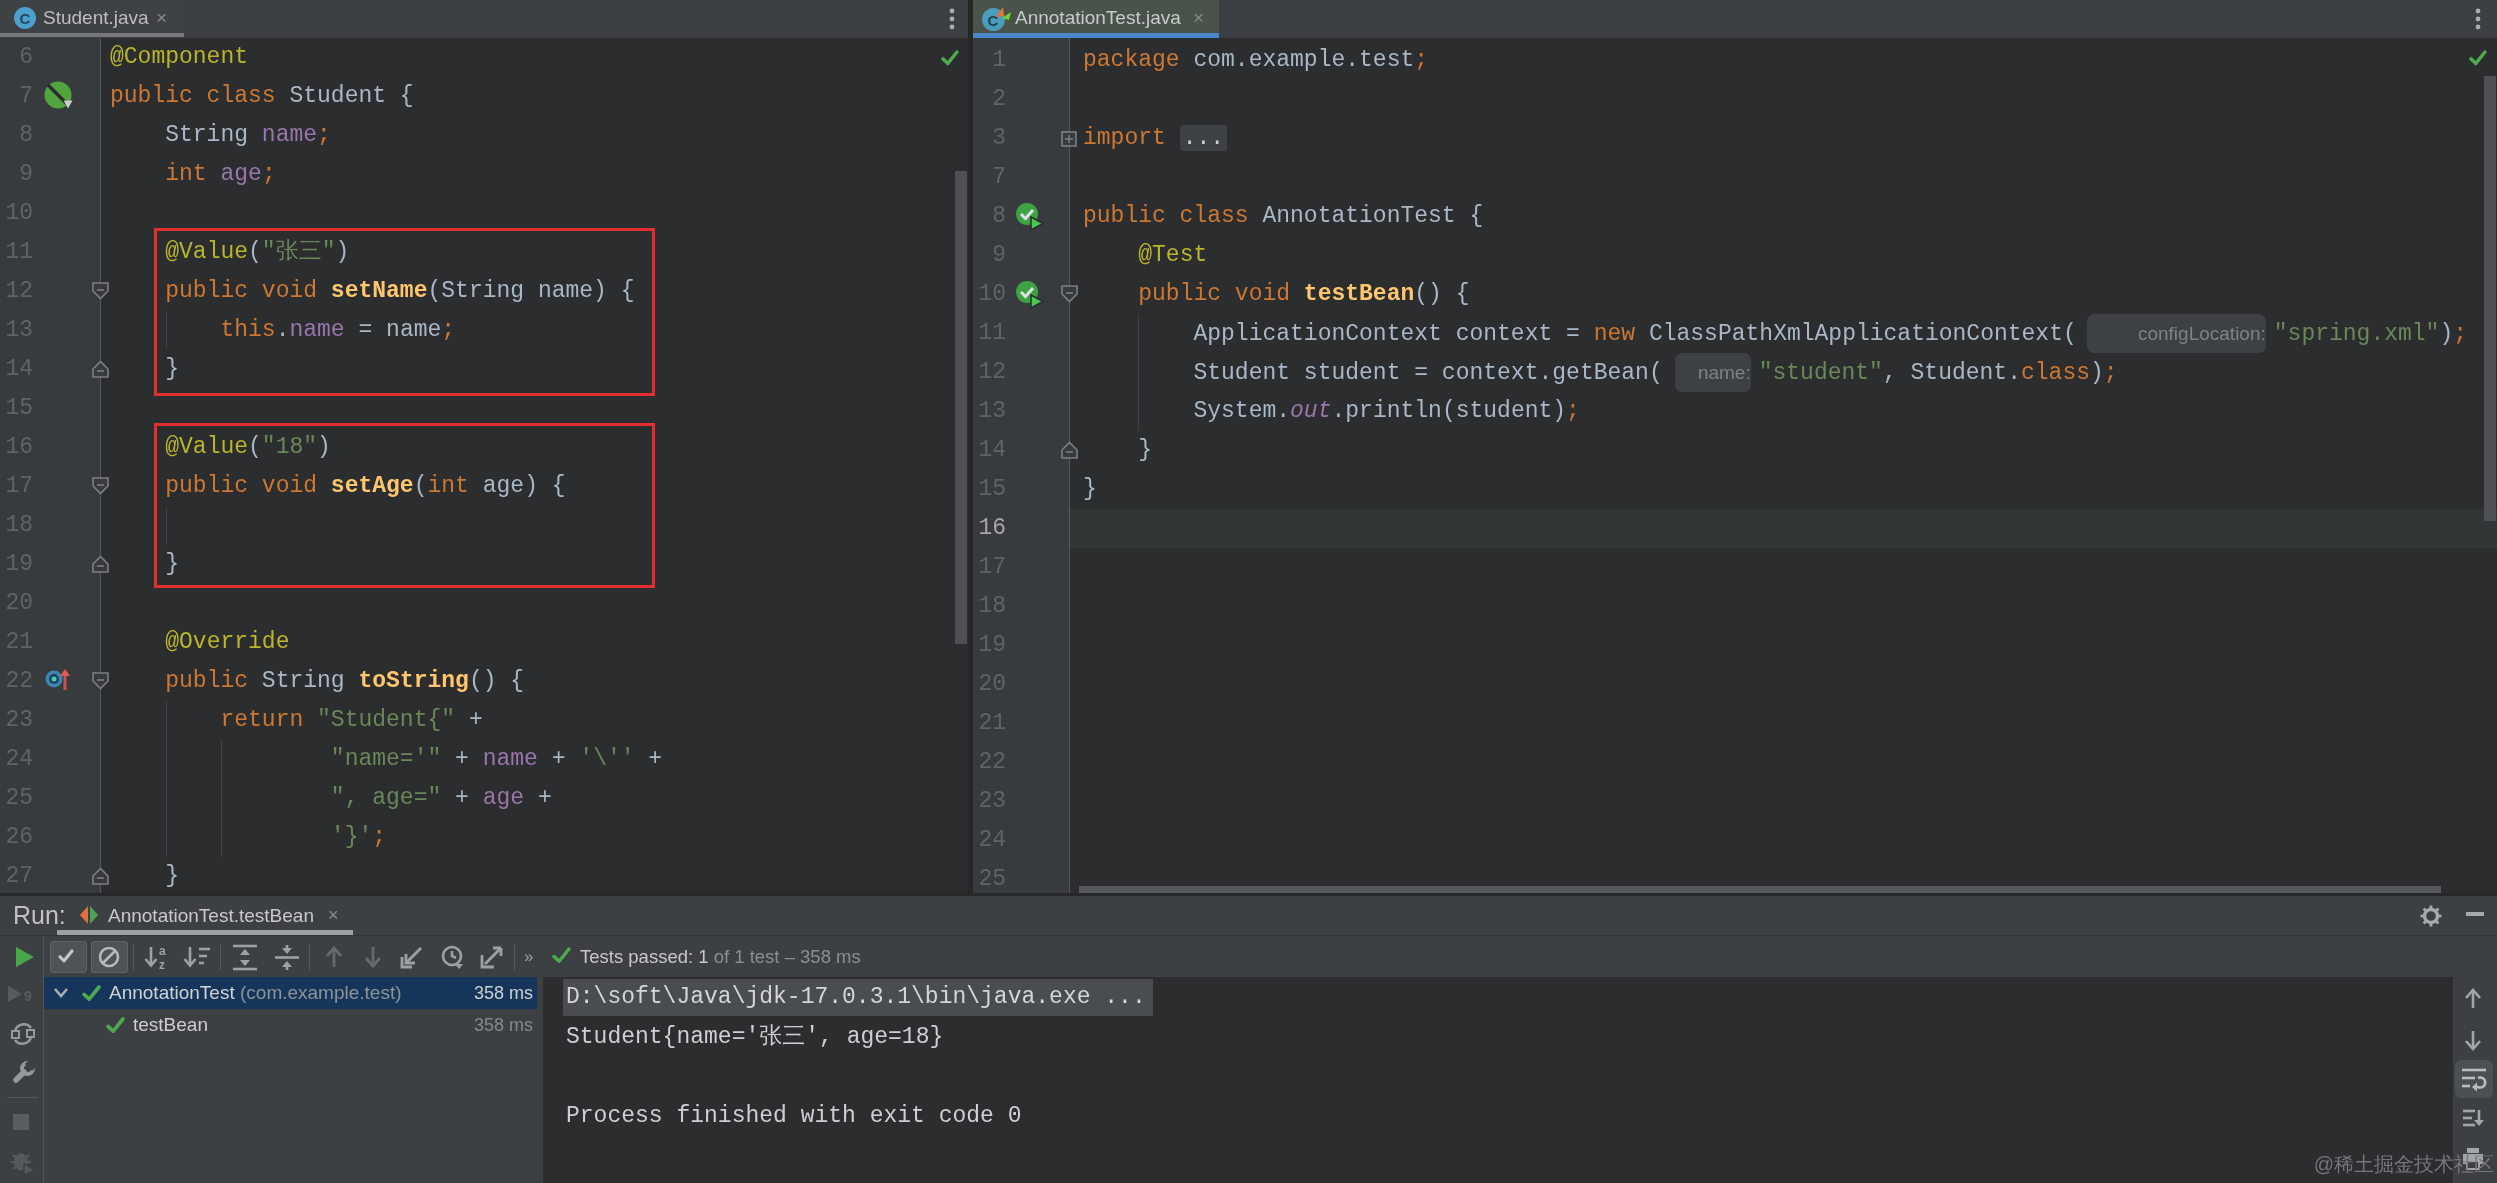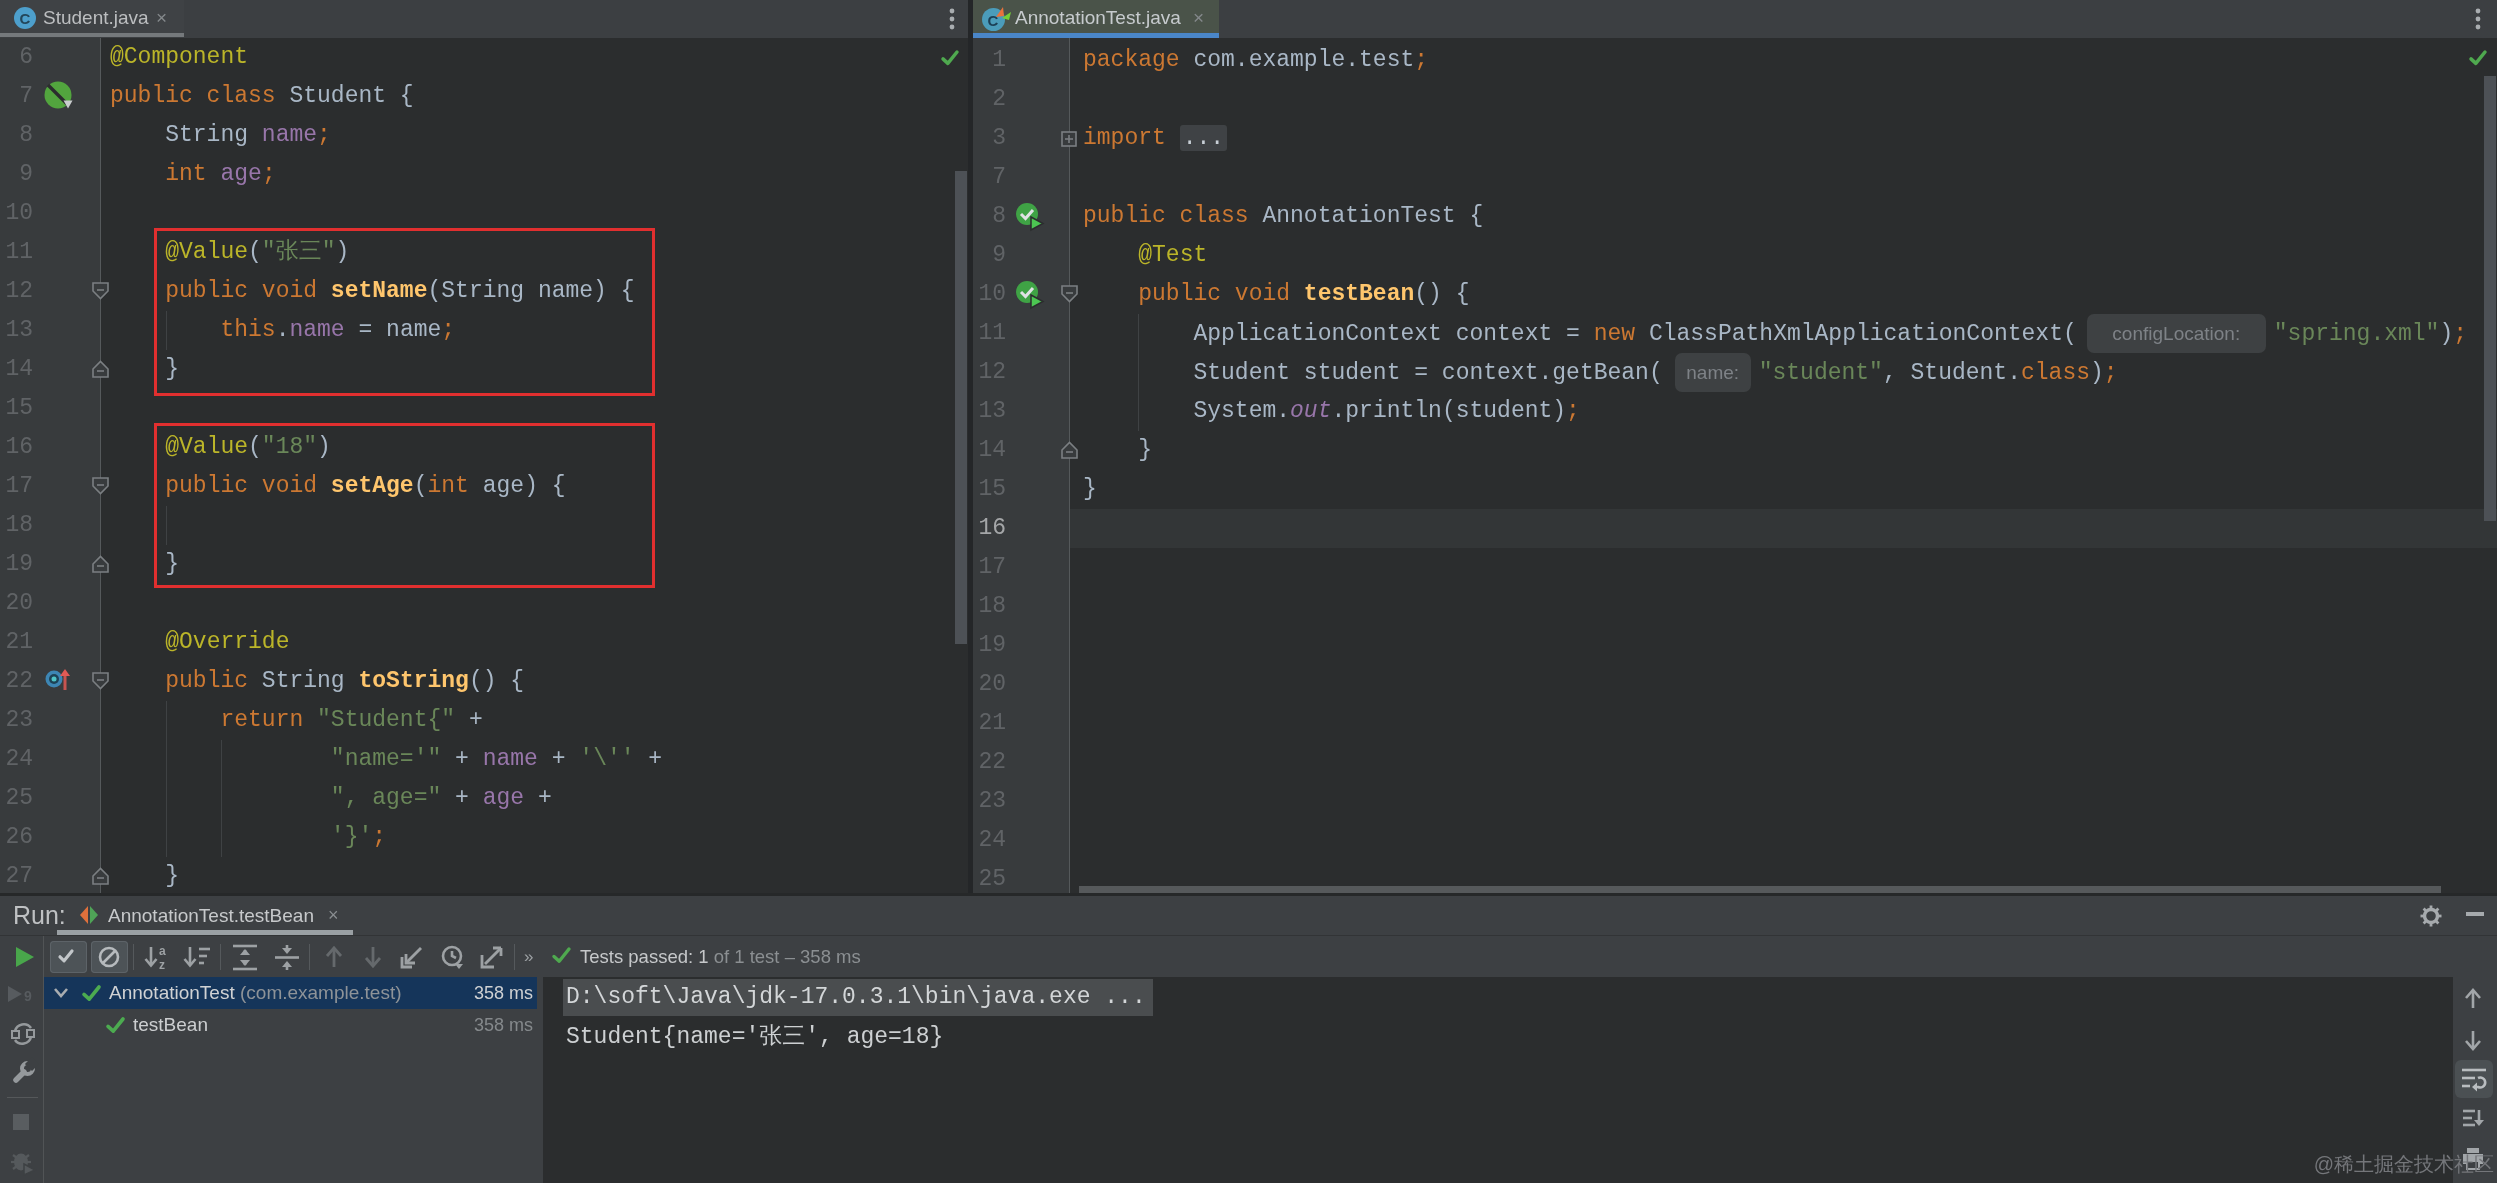--- a/index.html
+++ b/index.html
@@ -4,21 +4,21 @@
 #app{position:relative;width:2497px;height:1183px;background:#2b2d2e;overflow:hidden;
   font-family:"Liberation Sans", sans-serif;}
 .abs{position:absolute;}
 .cl{position:absolute;white-space:pre;font-family:"Liberation Mono", monospace;
   font-size:23px;line-height:39px;height:39px;color:#a9b7c6;}
 .ln{position:absolute;font-family:"Liberation Mono", monospace;font-size:23px;line-height:39px;
   height:39px;color:#606366;text-align:right;}
 .o{color:#cc7832;} .y{color:#bbb529;} .g{color:#6a8759;} .p{color:#9876aa;}
 .m{color:#ffc66d;font-weight:bold;} .it{font-style:italic;}
 .hint{display:inline-block;box-sizing:border-box;background:#3e4143;color:#7e8287;
-  font-family:"Liberation Sans", sans-serif;font-size:19px;border-radius:7px;text-align:center;
+  font-family:"Liberation Sans", sans-serif;font-size:19px;border-radius:7px;text-align:right;
   vertical-align:baseline;}
 .fold{background:#3f4245;border-radius:3px;color:#c8cfd6;padding:0 3px;}
 .redrect{position:absolute;border:3px solid #e12f2f;}
 svg{position:absolute;overflow:visible;}
 </style></head>
 <body>
 <div id="app">
 <div class="abs" style="left:0;top:0;width:2497px;height:38px;background:#3c3f42;"></div>
 <div class="abs" style="left:0;top:0;width:184px;height:33px;background:#3f4245;"></div>
 <div class="abs" style="left:0;top:33px;width:184px;height:4px;background:#75797c;"></div>
@@ -346,20 +346,21 @@
 <div class="abs" style="left:109px;top:977px;height:32px;line-height:32px;font-size:19px;color:#d0d2d4;">AnnotationTest <span style="color:#8e9398">(com.example.test)</span></div>
 <div class="abs" style="left:400px;top:977px;width:133px;height:32px;line-height:32px;font-size:18px;color:#cfd1d3;text-align:right;">358 ms</div>
 <svg style="left:106px;top:1016px" width="19" height="19">
       <path d="M2,10.450000 L7.220000,15.200000 L17.000000,3" stroke="#4cab50" stroke-width="3.600000" fill="none" stroke-linecap="round" stroke-linejoin="round"></path>
     </svg>
 <div class="abs" style="left:133px;top:1009px;height:32px;line-height:32px;font-size:19px;color:#ccced0;">testBean</div>
 <div class="abs" style="left:400px;top:1009px;width:133px;height:32px;line-height:32px;font-size:18px;color:#85898c;text-align:right;">358 ms</div>
 <div class="abs" style="left:563px;top:979px;width:590px;height:37px;background:#4a4d4f;"></div>
 <div class="cl" style="left:566px;top:978px;color:#d3d6d8;">D:\soft\Java\jdk-17.0.3.1\bin\java.exe ...</div>
 <div class="cl" style="left:566px;top:1018px;color:#cdd0d2;">Student{name='<span>张三</span>', age=18}</div>
+<div class="cl" style="left:566px;top:1097px;color:#cdd0d2;">Process finished with exit code 0</div>
 <svg style="left:2462px;top:988px" width="22" height="22">
       <line x1="11" y1="20" x2="11" y2="3" stroke="#a2a6a9" stroke-width="2.6"></line>
       <path d="M4,10 L11,2 L18,10" fill="none" stroke="#a2a6a9" stroke-width="2.6"></path>
     </svg>
 <svg style="left:2462px;top:1029px" width="22" height="22">
       <line x1="11" y1="2" x2="11" y2="19" stroke="#a2a6a9" stroke-width="2.6"></line>
       <path d="M4,12 L11,20 L18,12" fill="none" stroke="#a2a6a9" stroke-width="2.6"></path>
     </svg>
 <div class="abs" style="left:2455px;top:1060px;width:38px;height:38px;background:#4b5053;border-radius:6px;"></div>
 <svg style="left:2461px;top:1067px" width="26" height="24">

